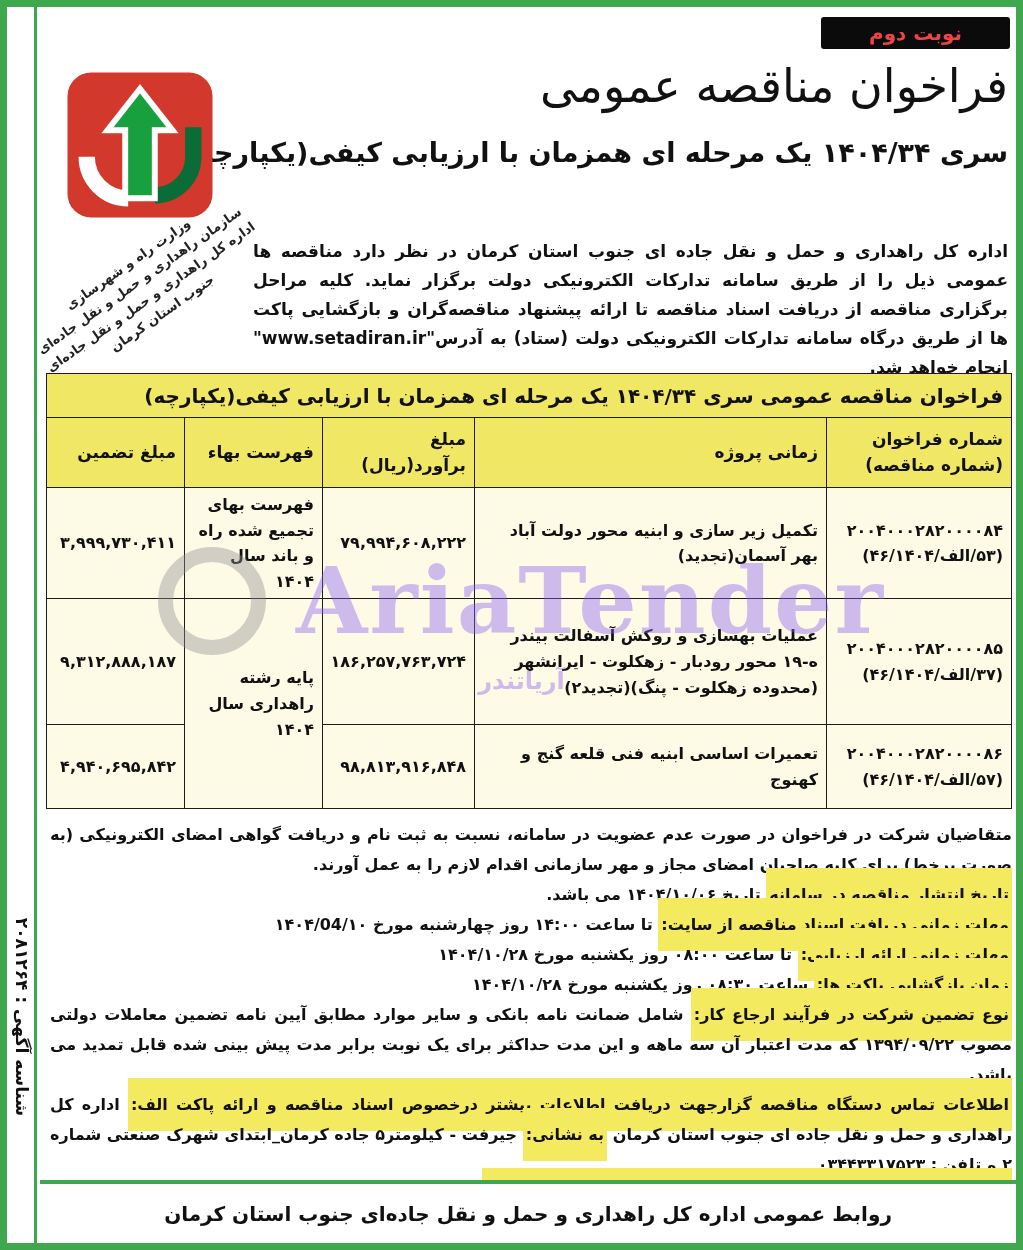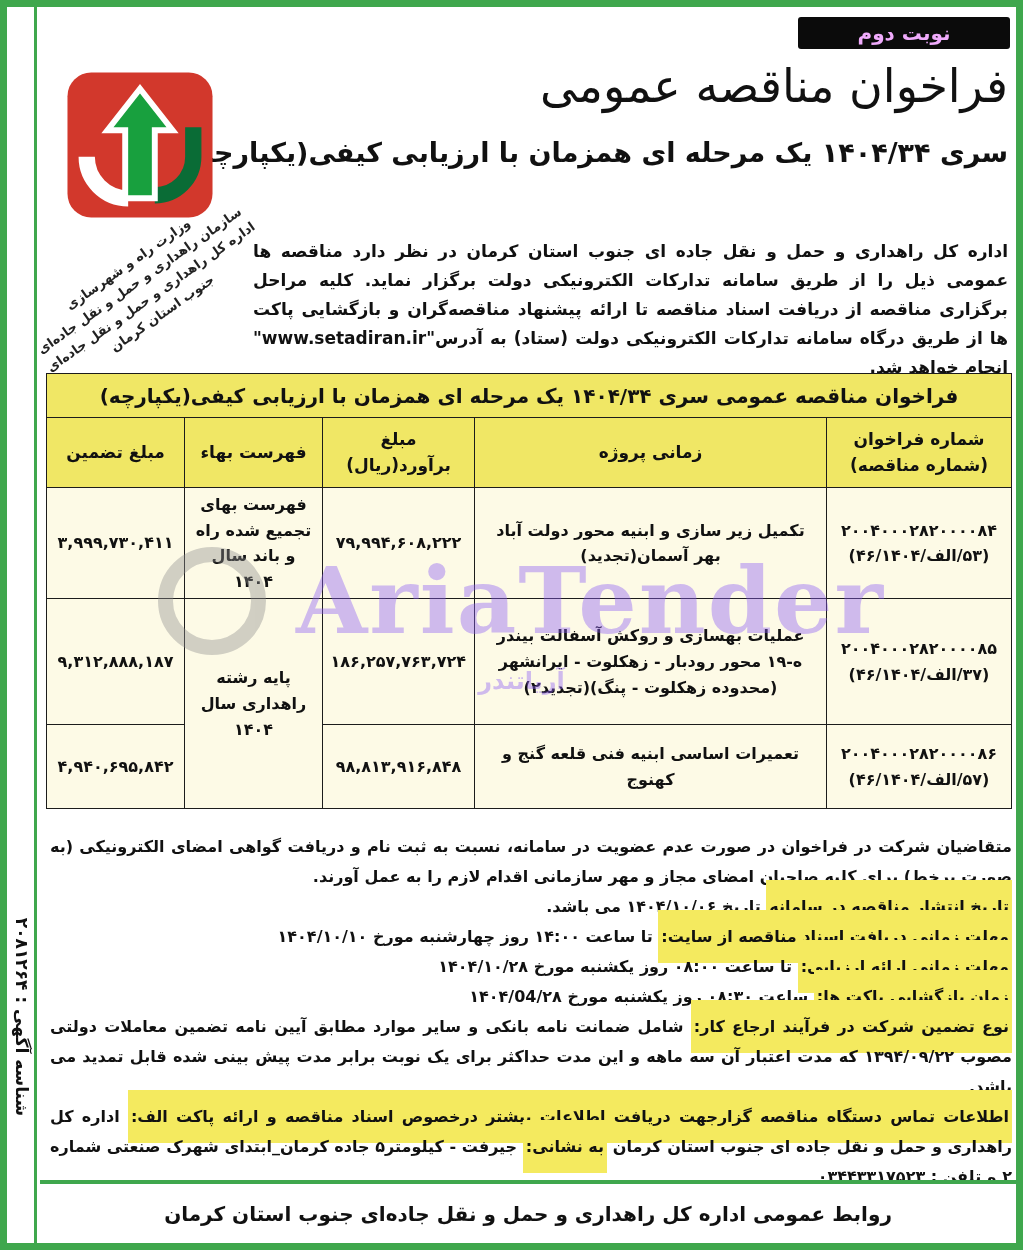--- a/index.html
+++ b/index.html
@@ -16,22 +16,22 @@
   .rail { position:absolute; left:0; top:0; bottom:0; width:30px; border-left:0; border-right:3px solid #3fa74d; background:#fff; }
   .ad-id {
     position:absolute; left:-102px; top:998px; width:230px; height:24px;
     transform:rotate(90deg); transform-origin:center;
     font-size:17px; font-weight:bold; text-align:center; white-space:nowrap; color:#111;
   }
 
   .content { position:absolute; top:0; bottom:0; right:0; left:33px; }
 
   .badge {
-    position:absolute; top:10px; right:6px; width:212px; height:32px;
-    background:#0b0b0b; color:#f0abfc; font-size:20px; font-weight:bold;
+    position:absolute; top:10px; right:6px; width:189px; height:32px;
+    background:#0b0b0b; color:#ef4444; font-size:20px; font-weight:bold;
     display:flex; align-items:center; justify-content:center; border-radius:3px;
   }
 
   .title { position:absolute; top:52px; right:8px; font-size:46px; font-weight:normal; letter-spacing:0; }
   .subtitle { position:absolute; top:130px; right:8px; font-size:27px; font-weight:bold; }
 
   .logo { position:absolute; top:64px; left:26px; width:148px; height:148px; }
   .org-lines {
     position:absolute; top:242px; left:-22px; width:255px;
     transform:rotate(-35deg); transform-origin:center;
@@ -41,32 +41,32 @@
   .intro {
     position:absolute; top:230px; right:8px; width:755px;
     font-size:17px; font-weight:bold; line-height:29px; text-align:justify;
   }
   .intro .url { direction:ltr; unicode-bidi:embed; font-weight:bold; }
 
   .main { position:absolute; top:366px; right:4px; left:6px; }
 
   table.tbl { width:100%; border-collapse:collapse; table-layout:fixed; }
   .tbl td {
-    border:1.6px solid #1c1c1c; text-align:center; vertical-align:middle;
+    border:1.6px solid #1c1c1c; vertical-align:middle;
     font-weight:bold; font-size:16px; background:#fdfae6; padding:4px 8px;
     white-space:pre-line; line-height:1.6;
   }
   .tbl .cap-row td { background:#f0e765; font-size:20px; height:44px; white-space:normal; }
   .tbl .head-row td { background:#f0e765; font-size:17px; height:70px; line-height:1.5; }
   .tbl .r0 td { height:92px; }
   .tbl .r1 td { height:126px; }
   .tbl .r2 td { height:84px; }
   .c-call { width:185px; } .c-proj { width:352px; } .c-est { width:152px; } .c-list { width:138px; }
 
-  .notes { margin-top:23px; padding-left:4px; }
+  .notes { margin-top:11px; padding-left:4px; }
   .note { font-size:16px; font-weight:bold; line-height:30px; text-align:justify; }
   .note .hl { background:#f4ea5f; padding:17px 3px; }
 
   .footer {
     position:absolute; bottom:0; left:0; right:0; height:63px;
     border-top:4px solid #3fa74d; background:#fff; z-index:8;
     display:flex; align-items:center; justify-content:center;
     font-size:20px; font-weight:bold;
   }
 
@@ -161,23 +161,23 @@
             <td>تعمیرات اساسی ابنیه فنی قلعه گنج و کهنوج</td>
             <td>۹۸,۸۱۳,۹۱۶,۸۴۸</td>
             <td>۴,۹۴۰,۶۹۵,۸۴۲</td>
           </tr>
         </tbody>
       </table>
 
       <div class="notes">
         <div class="note"><span>متقاضیان شرکت در فراخوان در صورت عدم عضویت در سامانه، نسبت به ثبت نام و دریافت گواهی امضای الکترونیکی (به صورت برخط) برای کلیه صاحبان امضای مجاز و مهر سازمانی اقدام لازم را به عمل آورند.</span></div>
         <div class="note"><span class="hl">تاریخ انتشار مناقصه در سامانه</span><span> تاریخ ۱۴۰۴/۱۰/۰۶ می باشد.</span></div>
-        <div class="note"><span class="hl">مهلت زمانی دریافت اسناد مناقصه از سایت:</span><span> تا ساعت ۱۴:۰۰ روز چهارشنبه  مورخ ۱۴۰۴/۱۰/۱۰</span></div>
+        <div class="note"><span class="hl">مهلت زمانی دریافت اسناد مناقصه از سایت:</span><span> تا ساعت ۱۴:۰۰ روز چهارشنبه  مورخ ۱۴۰۴/04/۱۰</span></div>
         <div class="note"><span class="hl">مهلت زمانی ارائه ارزیابی:</span><span> تا ساعت ۰۸:۰۰ روز یکشنبه  مورخ ۱۴۰۴/۱۰/۲۸</span></div>
-        <div class="note"><span class="hl">زمان بازگشایی پاکت ها:</span><span> ساعت ۰۸:۳۰ روز یکشنبه مورخ ۱۴۰۴/04/۲۸</span></div>
+        <div class="note"><span class="hl">زمان بازگشایی پاکت ها:</span><span> ساعت ۰۸:۳۰ روز یکشنبه مورخ ۱۴۰۴/۱۰/۲۸</span></div>
         <div class="note"><span class="hl">نوع تضمین شرکت در فرآیند ارجاع کار:</span><span> شامل ضمانت نامه بانکی و سایر موارد مطابق آیین نامه تضمین معاملات دولتی مصوب ۱۳۹۴/۰۹/۲۲ که مدت اعتبار آن سه ماهه و این مدت حداکثر برای یک نوبت برابر مدت پیش بینی شده قابل تمدید می باشد.</span></div>
         <div class="note"><span class="hl">اطلاعات تماس دستگاه مناقصه گزارجهت دریافت اطلاعات بیشتر درخصوص اسناد مناقصه و ارائه پاکت الف:</span><span> اداره کل راهداری و حمل و نقل جاده ای جنوب استان کرمان </span><span class="hl">به نشانی:</span><span> جیرفت - کیلومتر۵ جاده کرمان_ابتدای شهرک صنعتی شماره ۲ و تلفن : ۰۳۴۴۳۳۱۷۵۲۳</span></div>
         <div class="note"><span class="hl">اطلاعات تماس سامانه ستاد جهت انجام مراحل عضویت در سامانه :</span><span> مرکز تماس- ۱۴۵۶</span></div>
       </div>
 
     </div>
 
     <div class="footer">
       <span>روابط عمومی اداره کل راهداری و حمل و نقل جاده‌ای جنوب استان کرمان</span>
     </div>

